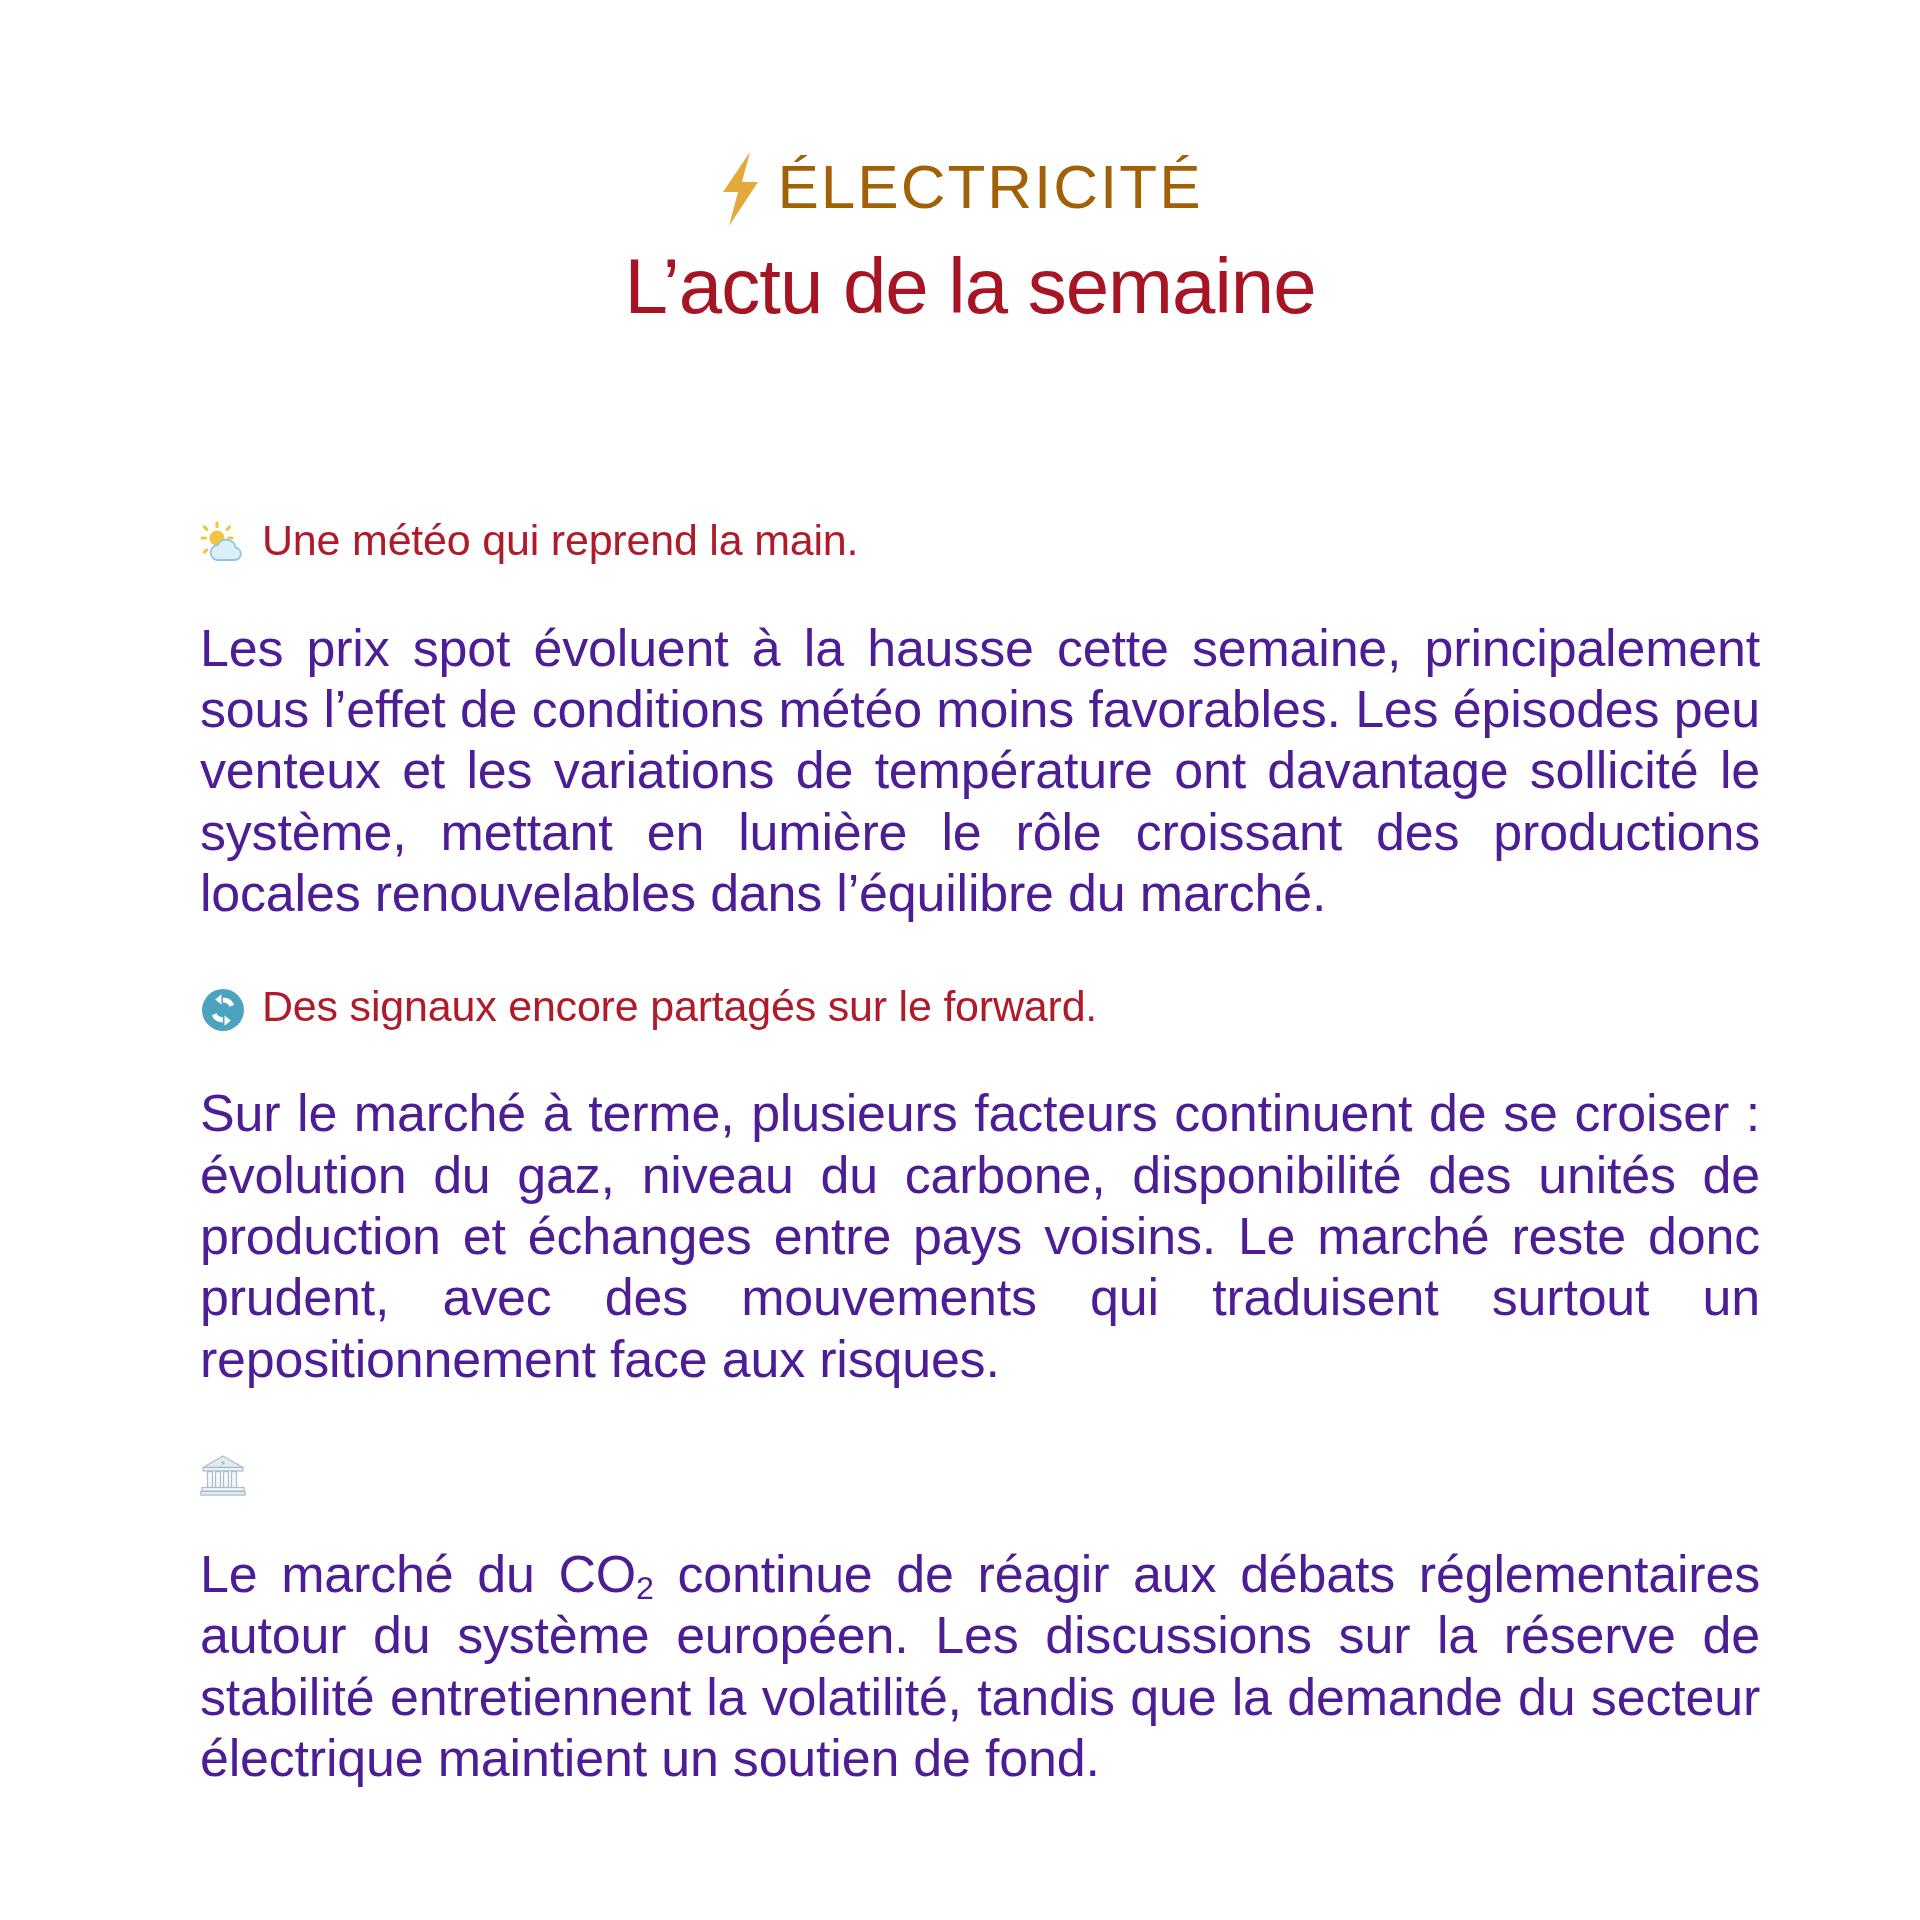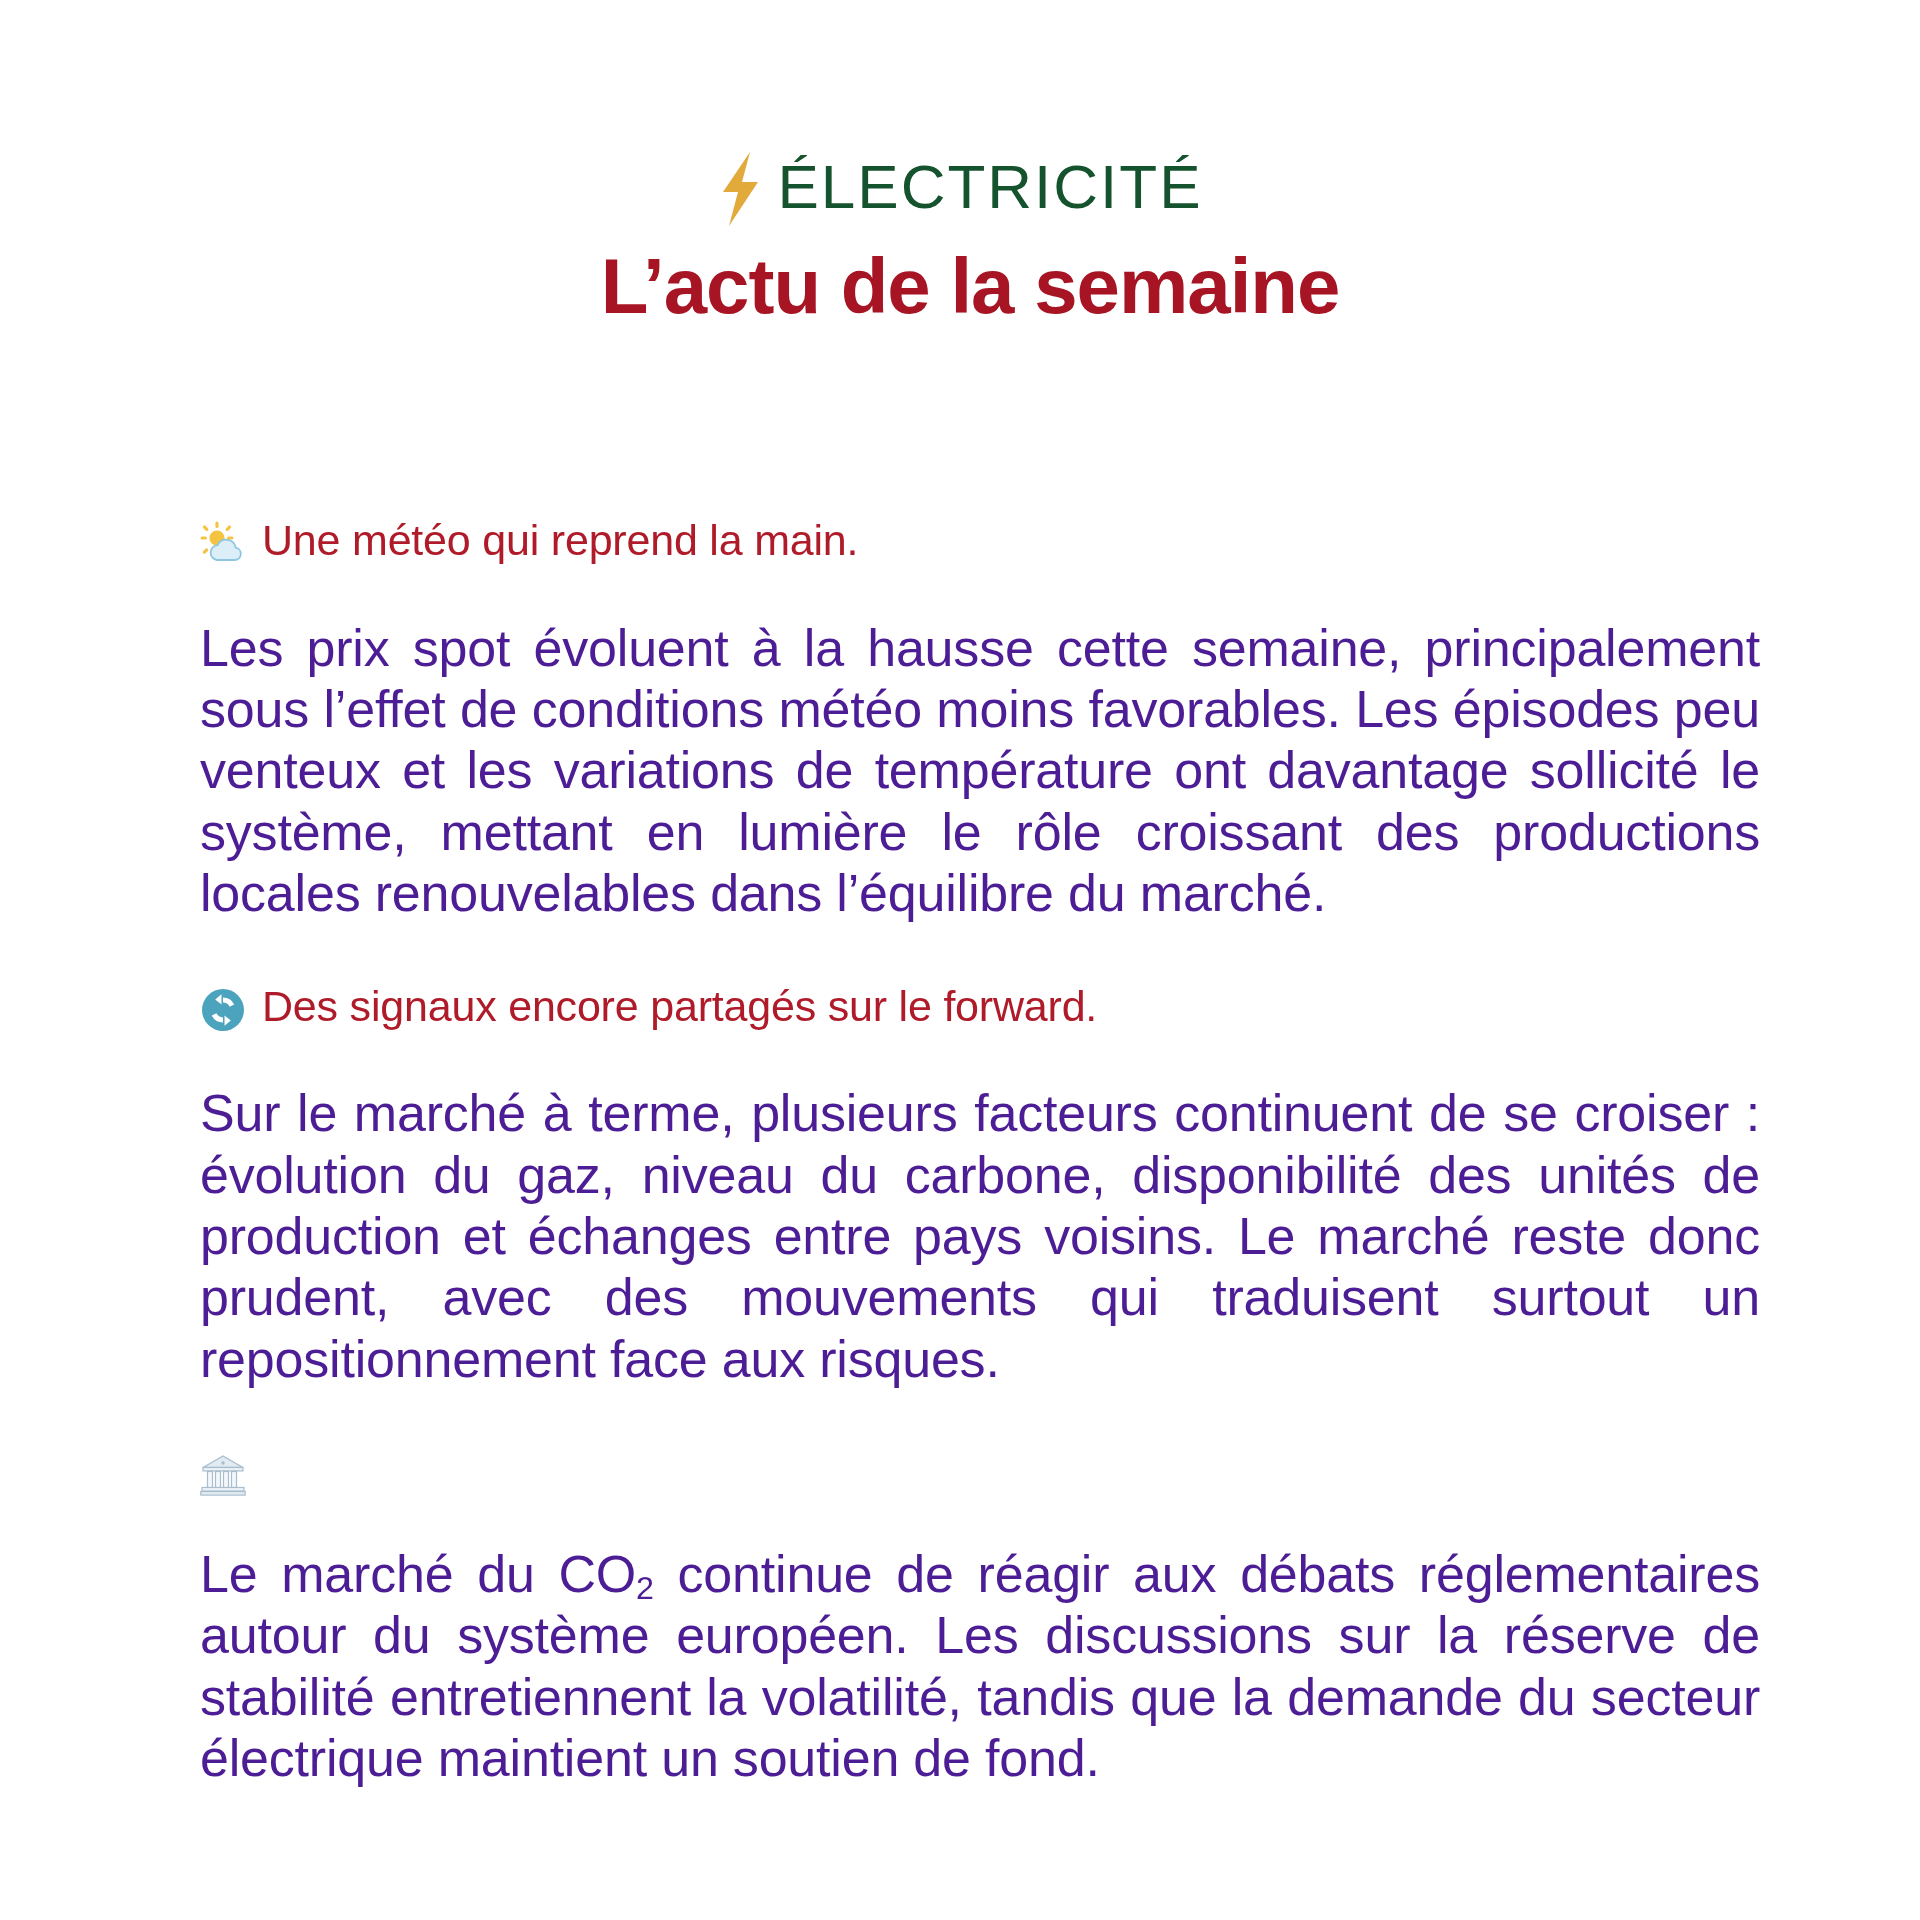--- a/index.html
+++ b/index.html
@@ -42,28 +42,28 @@
     flex: 0 0 auto;
     position: relative;
     top: 2px;
   }
   .bolt-icon svg { display: block; width: 100%; height: 100%; }
 
   .kicker-text {
     font-size: 62px;
     letter-spacing: 2px;
     font-weight: 400;
-    color: #14532d;
+    color: #a16207;
     font-family: "Liberation Sans", "DejaVu Sans", sans-serif;
   }
 
   .main-title {
     margin-top: 18px;
     font-size: 78px;
-    font-weight: bold;
+    font-weight: normal;
     color: #A71524;
     letter-spacing: -1px;
     line-height: 1.05;
     padding-left: 20px;
   }
 
   
   .content {
     position: absolute;
     left: 200px;

